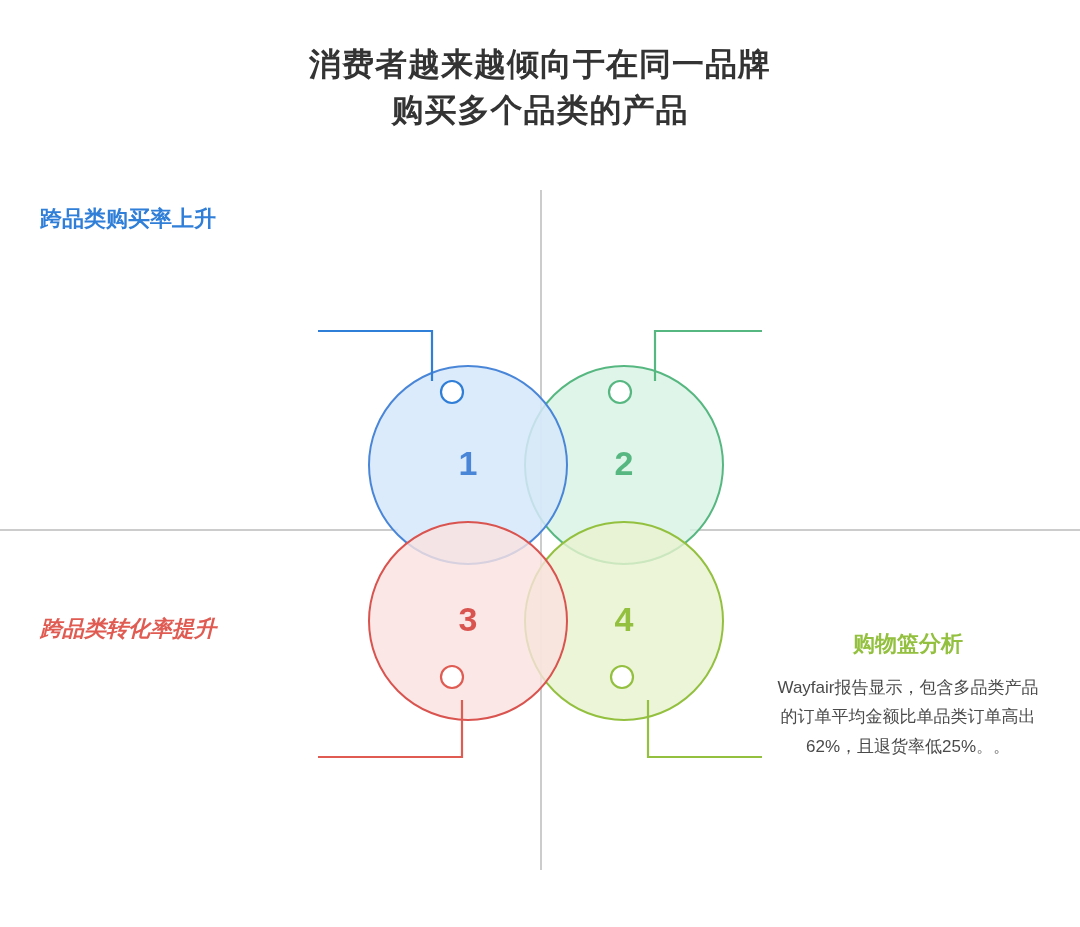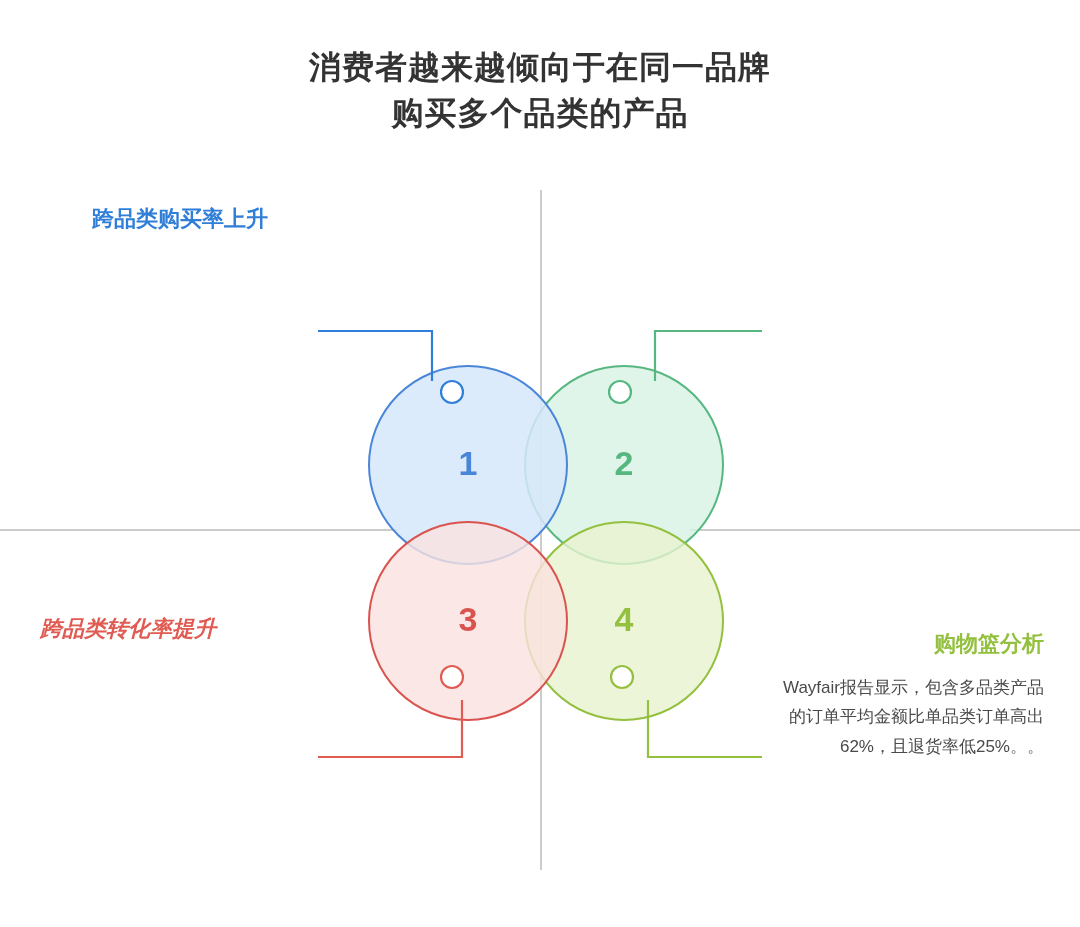--- a/index.html
+++ b/index.html
@@ -25,20 +25,21 @@
     position: absolute;
     top: 44px;
     left: 0;
     width: 1080px;
     text-align: center;
     font-size: 32px;
     font-weight: bold;
     color: #333333;
     line-height: 1.45;
     letter-spacing: 1px;
+    font-family: Liberation Mono, monospace;
   }
   .title .line { display: block; }
 
   
   .v-divider {
     position: absolute;
     left: 540px;
     width: 2px;
     background: #cccccc;
   }
@@ -110,29 +111,29 @@
     line-height: 1.3;
   }
   .block p {
     margin: 0;
     font-size: 17px;
     line-height: 1.75;
     color: #4a4a4a;
   }
 
   .block-1 { left: 40px; top: 205px; width: 280px; text-align: right; }
-  .block-1 h3 { color: #2f7ed8; text-align: center; }
+  .block-1 h3 { color: #2f7ed8; text-align: left; }
 
   .block-2 { left: 772px; top: 220px; width: 272px; text-align: left; }
   .block-2 h3 { color: #56b780; }
 
   .block-3 { left: 40px; top: 615px; width: 280px; text-align: right; }
   .block-3 h3 { color: #e05b52; text-align: left; font-style: italic; }
 
-  .block-4 { left: 772px; top: 630px; width: 272px; text-align: right; }
+  .block-4 { left: 772px; top: 630px; width: 272px; text-align: center; }
   .block-4 h3 { color: #93c03f; }
 </style>
 </head>
 <body>
 
 <div class="page">
 
   <div class="title">
     <span class="line">消费者越来越倾向于在同一品牌</span>
     <span class="line">购买多个品类的产品</span>

